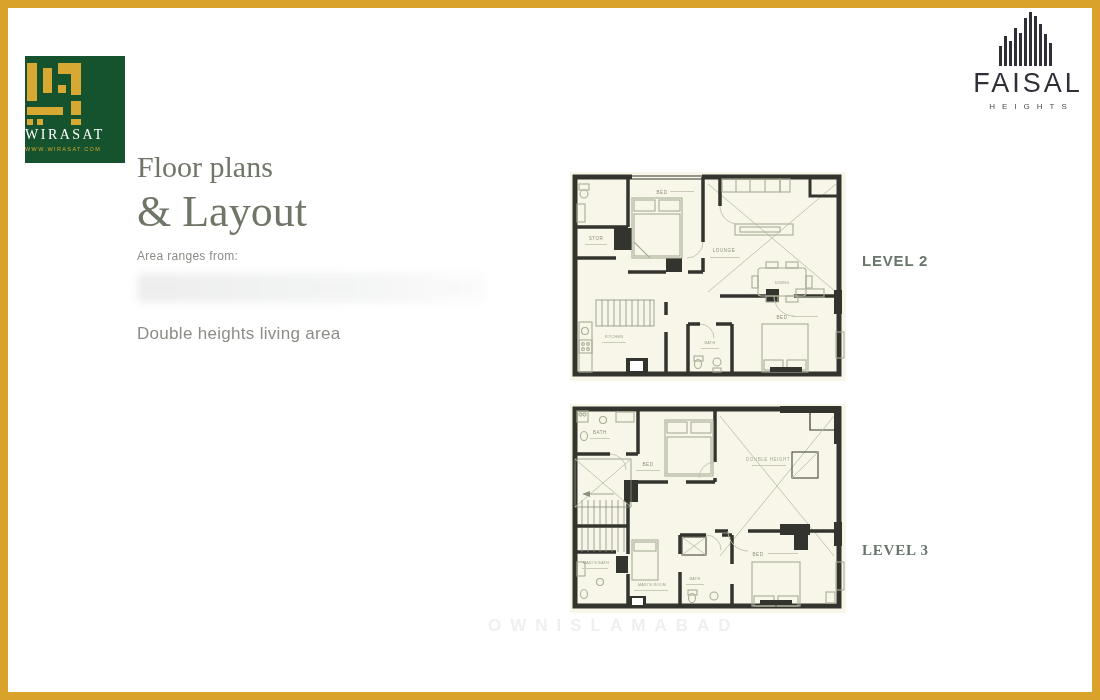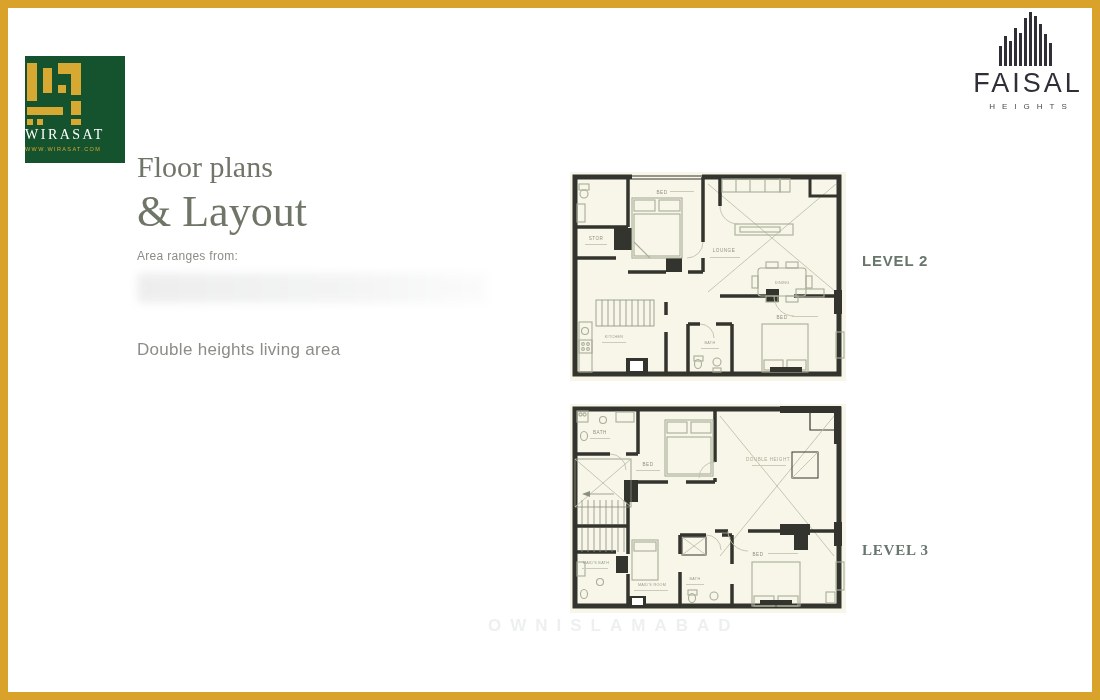--- a/index.html
+++ b/index.html
@@ -24,21 +24,21 @@
   
   .intro{position:absolute;left:137px;top:150px;width:370px;}
   .t1{font-family:"Liberation Serif",serif;font-size:30px;color:#6F7668;}
   .t2{font-family:"Liberation Serif",serif;font-size:44px;color:#6F7668;margin-top:2px;}
   .sub{margin-top:34px;font-size:17px;color:#8A8E86;letter-spacing:.3px;}
   .sub b{color:#535850;font-weight:700;}
   .arealbl{margin-top:12px;font-size:12px;color:#8A8E86;letter-spacing:.3px;}
   .blur-redact{margin-top:10px;width:350px;height:30px;border-radius:6px;
       background:linear-gradient(90deg,#ebebec 0%,#f1f2f2 55%,#fbfbfb 100%);
       filter:blur(4px);opacity:.85;}
-  .features{margin-top:32px;font-size:17px;color:#8A8E86;line-height:29px;letter-spacing:.3px;}
+  .features{margin-top:16px;font-size:17px;color:#8A8E86;line-height:29px;letter-spacing:.3px;}
 
   
   .plan{position:absolute;width:276px;height:209px;background:#F7F6E8;}
   .plan svg{display:block;width:100%;height:100%;}
   .lvl{position:absolute;font-size:15px;font-weight:700;color:#68766C;letter-spacing:.8px;}
   .wall{stroke:#34342E;fill:none;}
   .fur{stroke:#A9AE97;fill:none;stroke-width:1.1;}
   .thin{stroke:#BDC2AC;fill:none;stroke-width:.9;}
   .hatch{stroke:#8B8F7E;fill:none;stroke-width:.8;}
   .rl{font-family:"Liberation Sans",sans-serif;font-size:4.6px;fill:#8F947D;letter-spacing:.5px;text-anchor:middle;}

